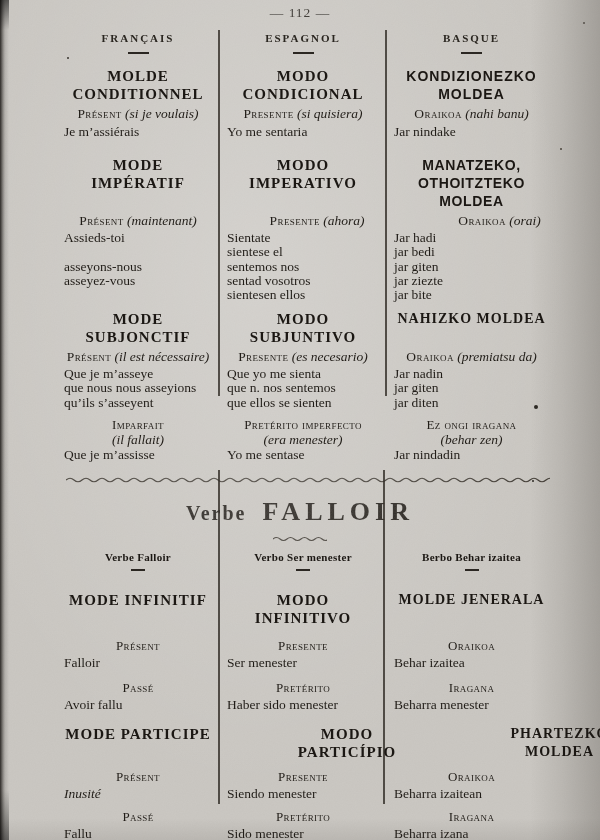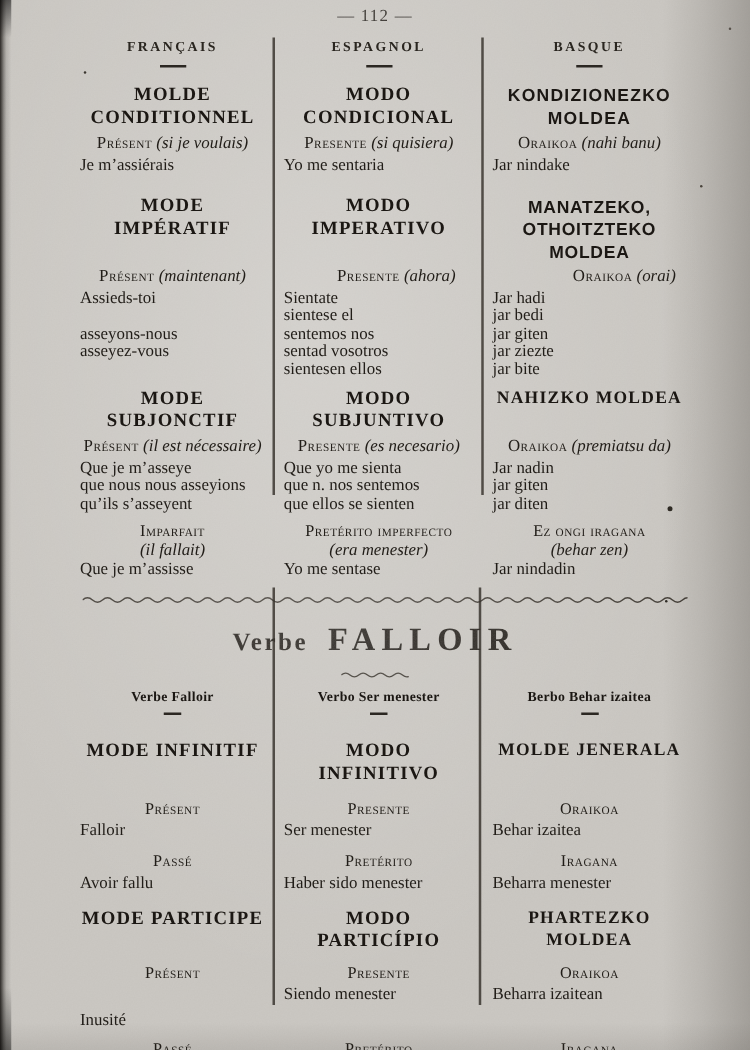--- a/index.html
+++ b/index.html
@@ -62,24 +62,24 @@
   .bighead .lead{font-size:20px;font-weight:bold;letter-spacing:2px;margin-right:16px;}
   .bighead .verb{font-size:26px;font-weight:bold;letter-spacing:5px;}
   .squiggle{display:block;margin:3px auto 0;}
 
   .m-fh{margin-top:8px;}
   .colhead2{text-align:center;font-size:11px;font-weight:bold;letter-spacing:.3px;color:#1b1713;}
   .fdash{width:14px;height:1.8px;background:#2b2722;margin:6px auto 0;}
 
   .flabel{text-align:center;font-size:13px;line-height:16px;}
   .fform{font-size:13.5px;line-height:15px;}
-  .it{margin-top:21px;}
+  .it{font-style:italic;}
   .m-b1t{margin-top:20px;} .m-b1s1{margin-top:11px;} .m-b1f1{margin-top:1px;}
   .m-b1s2{margin-top:10px;} .m-b1f2{margin-top:1px;}
-  .m-b2t{margin-top:13px;} .m-b2s1{margin-top:8px;} .m-b2f1{margin-top:1px;}
+  .m-b2t{margin-top:13px;gap:44px;} .m-b2s1{margin-top:8px;} .m-b2f1{margin-top:1px;}
   .m-b2s2{margin-top:8px;} .m-b2f2{margin-top:1px;}
 </style>
 </head>
 <body>
 
 <div id="page">
 
   <svg class="grain" width="600" height="840" aria-hidden="true">
     <filter id="gn">
         <feTurbulence type="fractalNoise" baseFrequency="0.9" numOctaves="2" stitchTiles="stitch"></feTurbulence>

